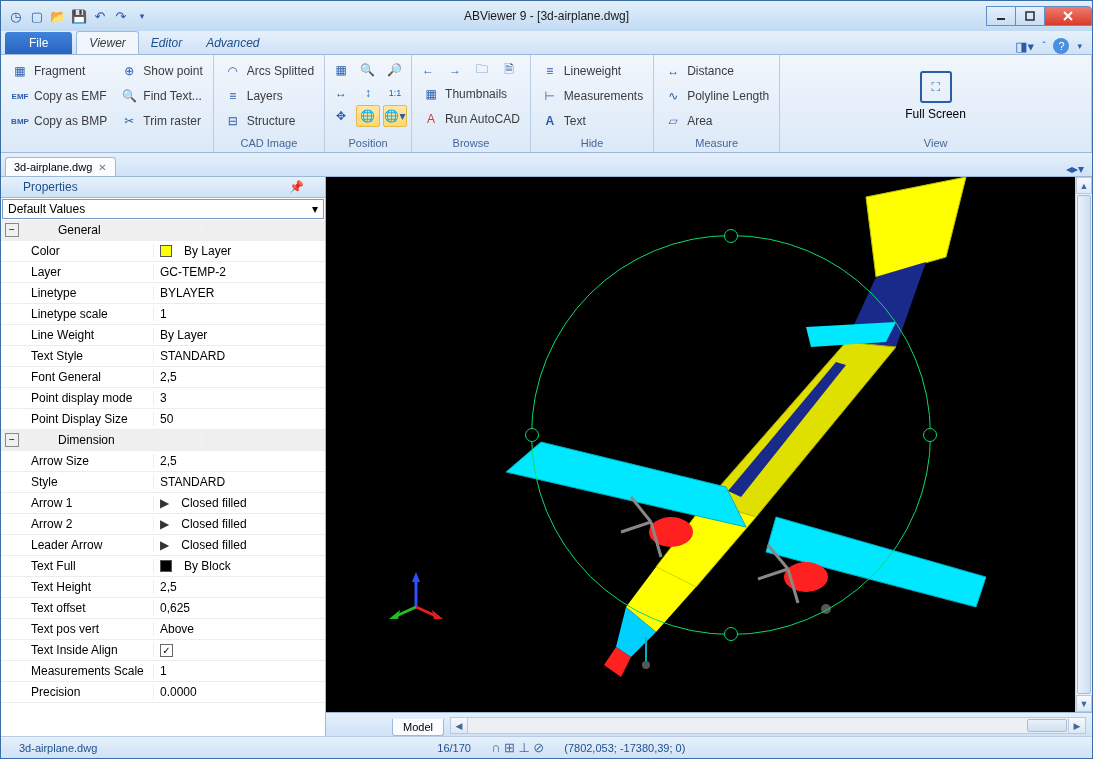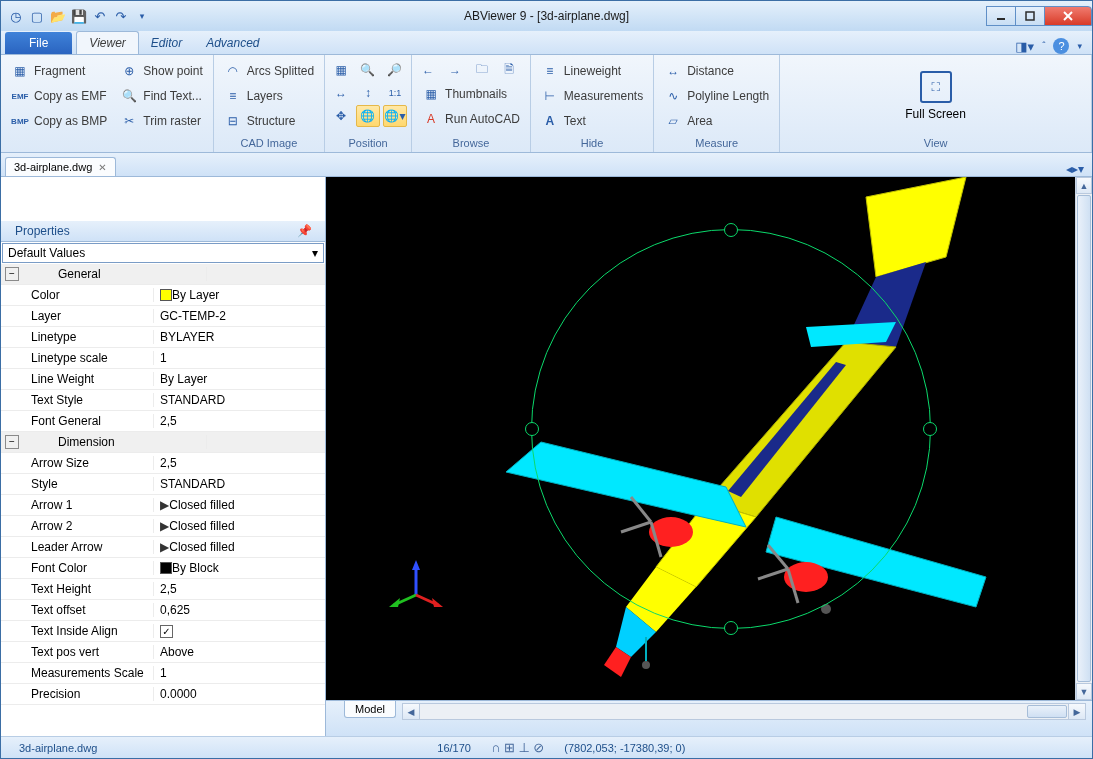--- a/index.html
+++ b/index.html
@@ -34,50 +34,50 @@
 .bigbtn { display: flex; flex-direction: column; align-items: center; justify-content: center; width: 72px; gap: 4px; cursor: pointer; padding: 4px; border: 1px solid transparent; border-radius: 3px; }
 .bigbtn .bigicon { width: 32px; height: 32px; border: 2px solid #2a5da8; border-radius: 3px; display: flex; align-items: center; justify-content: center; color: #2a5da8; }
 
 .doc-tabs { height: 24px; background: linear-gradient(#e6f0fb,#cfe2f7); display: flex; align-items: flex-end; padding: 0 4px; border-bottom: 1px solid #9db9d9; font-size: 11px; }
 .doc-tab { background: #fafcfe; border: 1px solid #9db9d9; border-bottom: none; padding: 3px 8px; border-top-left-radius: 3px; border-top-right-radius: 3px; display: flex; align-items: center; gap: 6px; cursor: pointer; }
 .doc-tab .x { color: #7a7a7a; font-size: 10px; }
 .doc-tabs-right { margin-left: auto; color: #2a5da8; font-size: 12px; padding-right: 4px; }
 
 .workspace { flex: 1; display: flex; min-height: 0; }
 .props { width: 325px; display: flex; flex-direction: column; border-right: 1px solid #9db9d9; font-size: 12px; background: #fff; }
-.props-title { background: linear-gradient(#e6f0fb,#cfe2f7); padding: 3px 14px; color: #1e4f8a; border-bottom: 1px solid #9db9d9; display: flex; align-items: center; margin-top: 44px; }
+.props-title { background: linear-gradient(#e6f0fb,#cfe2f7); padding: 3px 22px; color: #1e4f8a; border-bottom: 1px solid #9db9d9; display: flex; align-items: center; }
 .props-title .pin { margin-left: auto; width: 14px; height: 14px; }
 .props-combo { border: 1px solid #7a9cc6; margin: 1px; padding: 2px 5px; display: flex; align-items: center; background: #fff; cursor: pointer; }
 .props-combo .arrow { margin-left: auto; }
 .props-grid { overflow-y: auto; flex: 1; }
 .prow { display: flex; border-bottom: 1px solid #ececec; height: 21px; align-items: center; }
 .prow.header { background: #f0f0f0; font-weight: 400; }
 .prow .toggle { width: 14px; height: 14px; border: 1px solid #8a8a8a; display: flex; align-items: center; justify-content: center; margin: 0 4px; font-size: 10px; cursor: pointer; line-height: 1; }
 .prow .pname { width: 153px; padding-left: 30px; border-right: 1px solid #ececec; }
 .prow.header .pname { padding-left: 4px; margin-left: 31px; }
-.prow .pval { flex: 1; padding-left: 6px; display: flex; align-items: center; gap: 0; }
+.prow .pval { flex: 1; padding-left: 6px; display: flex; align-items: center; gap: 12px; }
 .swatch { width: 12px; height: 12px; border: 1px solid #555; display: inline-block; }
 .checkbox-d { width: 13px; height: 13px; border: 1px solid #666; display: inline-flex; align-items: center; justify-content: center; font-size: 10px; }
 
 .viewport-wrap { flex: 1; display: flex; flex-direction: column; min-width: 0; }
 .viewport { flex: 1; background: #000; position: relative; overflow: hidden; }
 .orbit { position: absolute; left: 50%; top: 50%; width: 400px; height: 400px; margin-left: -170px; margin-top: -210px; border: 1px solid #0bd96b; border-radius: 50%; }
 .orbit-h { position: absolute; width: 14px; height: 14px; border: 1px solid #0bd96b; border-radius: 50%; background: #000; }
 .orbit-h.n { left: 50%; top: -7px; margin-left: -7px; }
 .orbit-h.s { left: 50%; bottom: -7px; margin-left: -7px; }
 .orbit-h.e { right: -7px; top: 50%; margin-top: -7px; }
 .orbit-h.w { left: -7px; top: 50%; margin-top: -7px; }
 .axis-gizmo { position: absolute; left: 60px; bottom: 90px; }
 .plane-svg { position: absolute; left: 120px; top: -10px; }
 
 .vscroll { width: 17px; background: #ecf0f5; border-left: 1px solid #c9d5e5; display: flex; flex-direction: column; }
 .vscroll .arr { height: 17px; background: linear-gradient(#f6f9fd,#dde8f5); border: 1px solid #b9c9de; display: flex; align-items: center; justify-content: center; font-size: 9px; color: #44679a; }
 .vscroll .thumb { flex: 1; margin: 1px; background: linear-gradient(90deg,#eaf1fa,#cfe0f3); border: 1px solid #a6bdd8; border-radius: 2px; }
 
-.bottombar { height: 36px; background: linear-gradient(#e6f0fb,#cfe2f7); display: flex; align-items: flex-start; font-size: 11px; border-top: 1px solid #9db9d9; }
+.bottombar { height: 24px; background: linear-gradient(#e6f0fb,#cfe2f7); display: flex; align-items: flex-end; font-size: 11px; border-top: 1px solid #9db9d9; padding-left: 48px; }
 .model-tab { margin-left: 18px; background: #fafcfe; border: 1px solid #9db9d9; border-top: none; padding: 2px 10px; border-bottom-left-radius: 3px; border-bottom-right-radius: 3px; cursor: pointer; }
 .hscroll { flex: 1; margin: 2px 6px; height: 17px; display: flex; background: #ecf0f5; border: 1px solid #b9c9de; }
 .hscroll .arr { width: 17px; display: flex; align-items: center; justify-content: center; font-size: 9px; color: #44679a; background: linear-gradient(#f6f9fd,#dde8f5); border-right: 1px solid #b9c9de; }
 .hscroll .arr:last-child { border-right: 0; border-left: 1px solid #b9c9de; }
 .hscroll .thumb { width: 40px; background: linear-gradient(#eaf1fa,#cfe0f3); border: 1px solid #a6bdd8; border-radius: 2px; margin: 1px; margin-left: auto; }
 
 .statusbar { height: 22px; background: linear-gradient(#e6f0fb,#cfe2f7); display: flex; align-items: center; font-size: 11px; color: #1e4f8a; padding: 0 8px; border-top: 1px solid #b8cde5; }
 .statusbar .sec { padding: 0 10px; }
 .status-icons { display: flex; gap: 6px; color: #44679a; font-size: 13px; }
 </style>
@@ -330,20 +330,32 @@
             <span class="pval">
               <span>STANDARD</span>
             </span>
           </div>
           <div class="prow">
             <span class="pname">Font General</span>
             <span class="pval">
               <span>2,5</span>
             </span>
           </div>
+          <div class="prow">
+            <span class="pname">Point display mode</span>
+            <span class="pval">
+              <span>3</span>
+            </span>
+          </div>
+          <div class="prow">
+            <span class="pname">Point Display Size</span>
+            <span class="pval">
+              <span>50</span>
+            </span>
+          </div>
           <div class="prow header">
             <span class="toggle">−</span>
             <span class="pname">Dimension</span>
           </div>
           <div class="prow">
             <span class="pname">Arrow Size</span>
             <span class="pval">
               <span>2,5</span>
             </span>
           </div>
@@ -368,49 +380,49 @@
             </span>
           </div>
           <div class="prow">
             <span class="pname">Leader Arrow</span>
             <span class="pval">
               <span style="color:#333">▶</span>
               <span>Closed filled</span>
             </span>
           </div>
           <div class="prow">
-            <span class="pname">Font Color</span>
+            <span class="pname">Text Full</span>
             <span class="pval">
               <span class="swatch" style="background:#000000"></span>
               <span>By Block</span>
             </span>
           </div>
           <div class="prow">
             <span class="pname">Text Height</span>
             <span class="pval">
               <span>2,5</span>
             </span>
           </div>
           <div class="prow">
             <span class="pname">Text offset</span>
             <span class="pval">
               <span>0,625</span>
             </span>
           </div>
           <div class="prow">
+            <span class="pname">Text pos vert</span>
+            <span class="pval">
+              <span>Above</span>
+            </span>
+          </div>
+          <div class="prow">
             <span class="pname">Text Inside Align</span>
             <span class="pval">
               <span class="checkbox-d">✓</span>
               <span></span>
-            </span>
-          </div>
-          <div class="prow">
-            <span class="pname">Text pos vert</span>
-            <span class="pval">
-              <span>Above</span>
             </span>
           </div>
           <div class="prow">
             <span class="pname">Measurements Scale</span>
             <span class="pval">
               <span>1</span>
             </span>
           </div>
           <div class="prow">
             <span class="pname">Precision</span>

